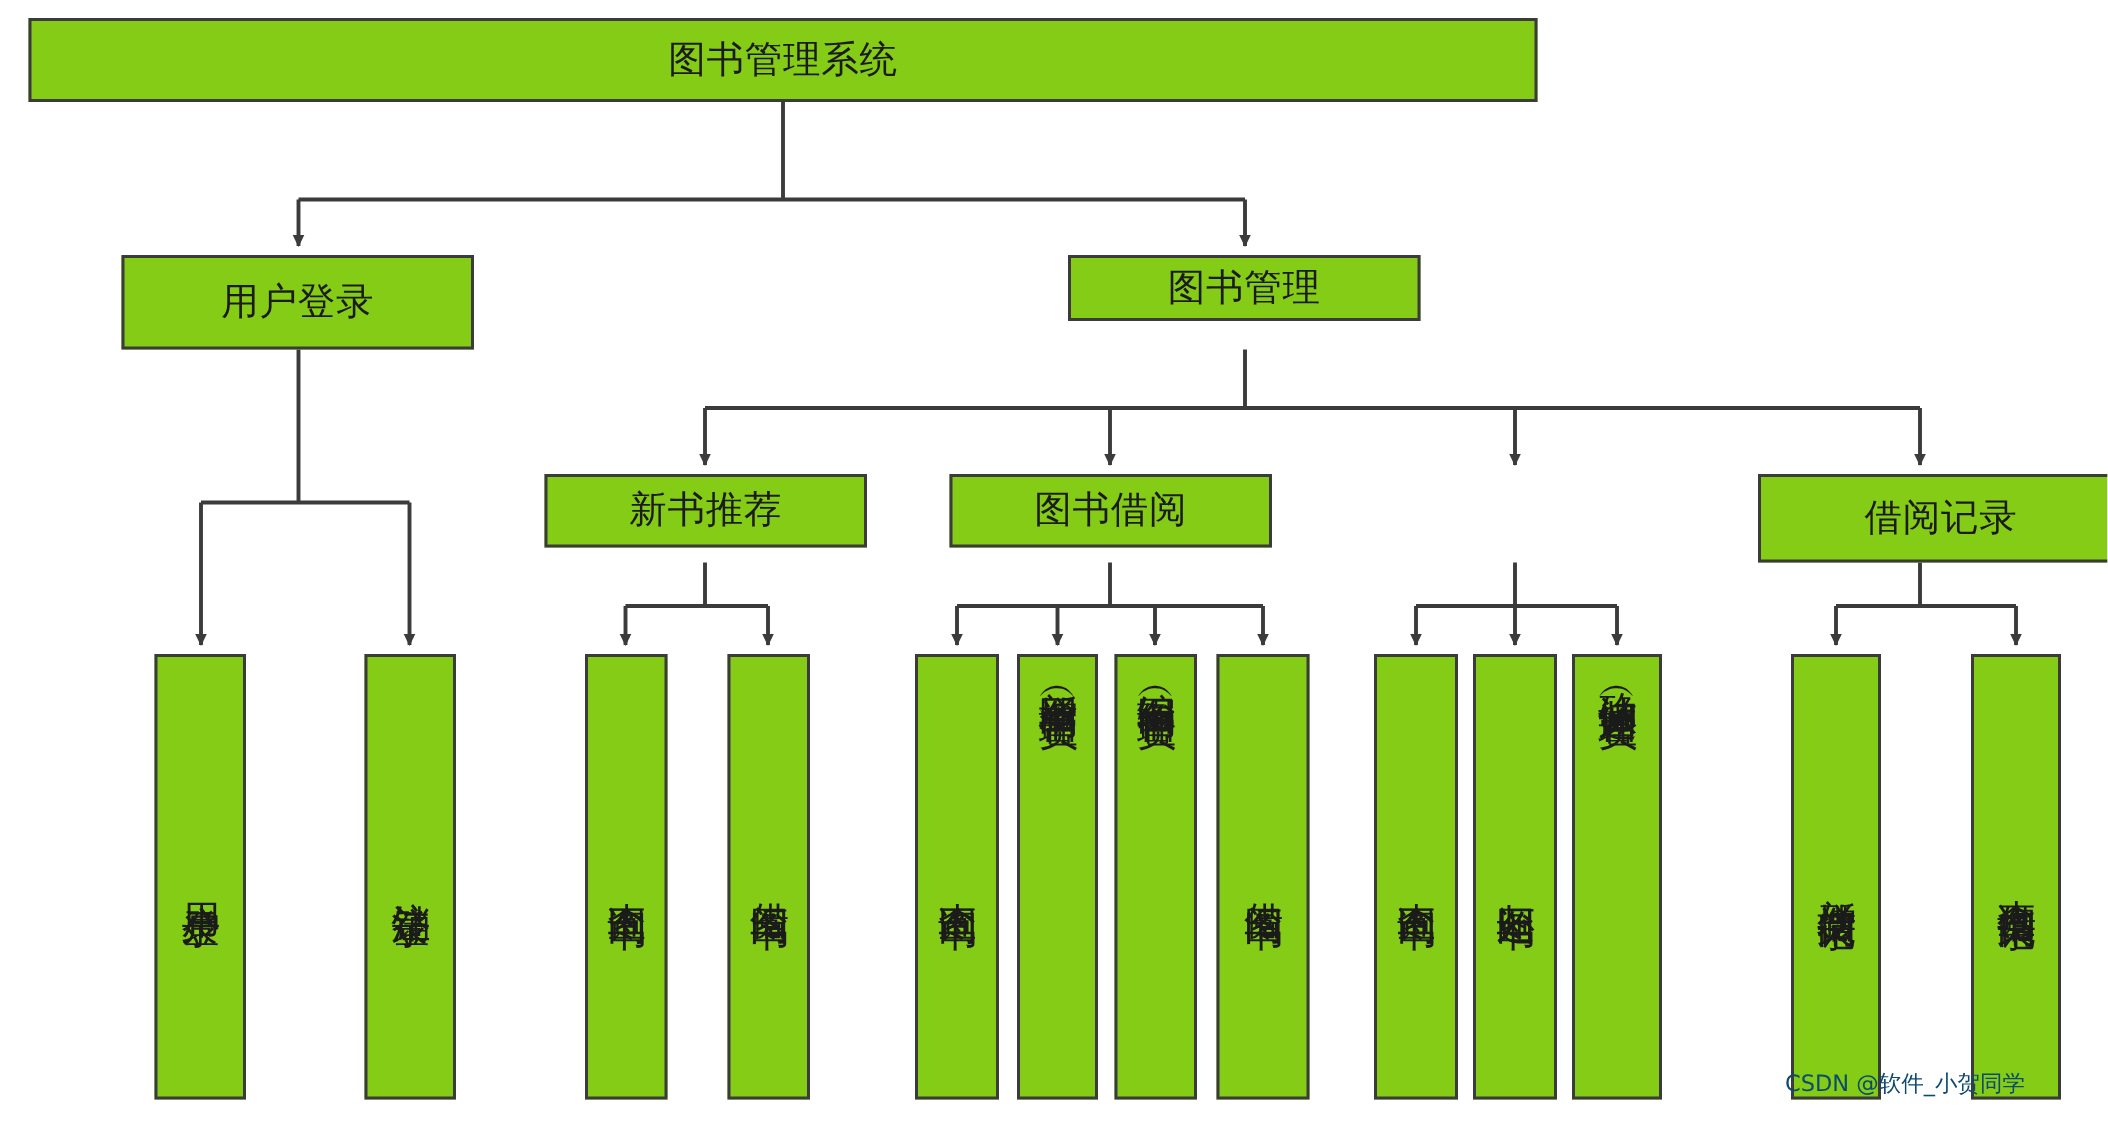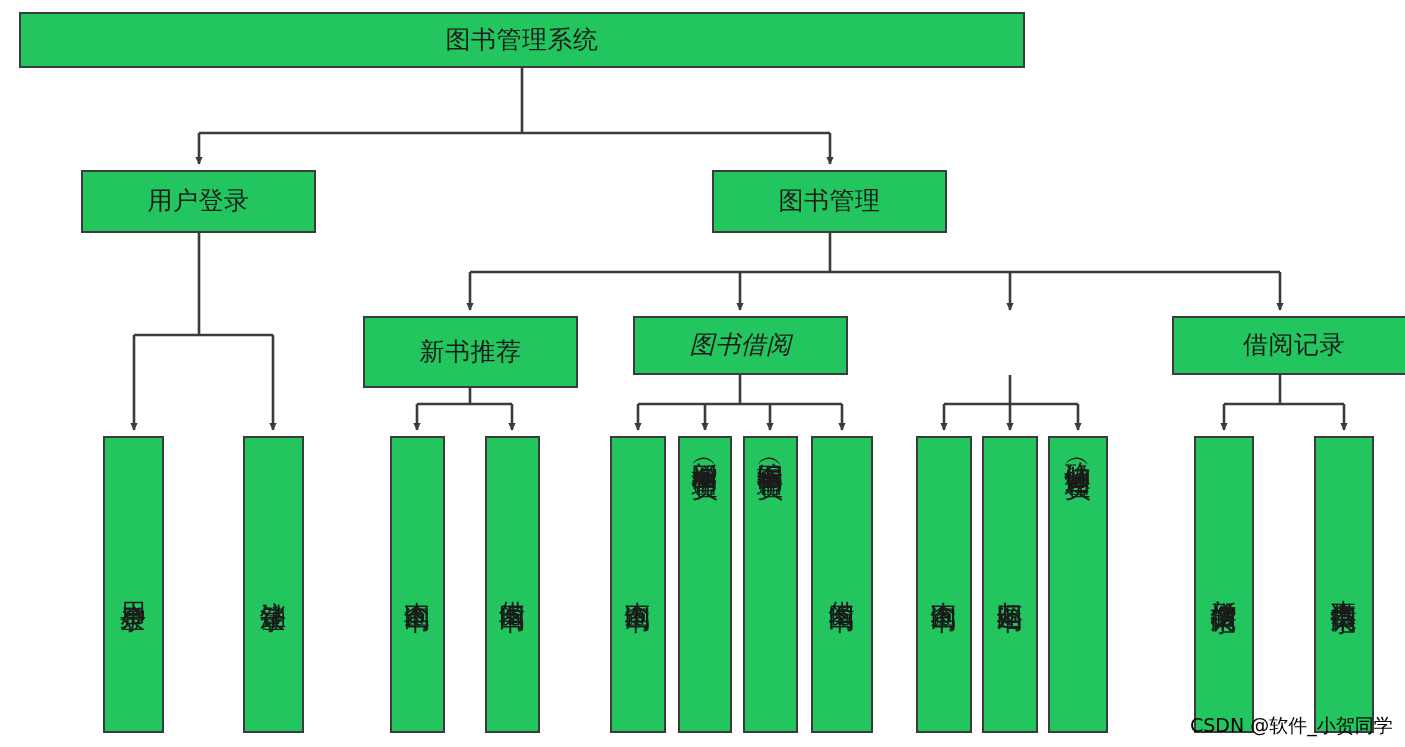--- a/index.html
+++ b/index.html
@@ -21,21 +21,21 @@
   #edge-layer {
     position: absolute;
     left: 0;
     top: 0;
     width: 1405px;
     height: 747px;
   }
   .node {
     position: absolute;
     box-sizing: border-box;
-    background: #22c55e;
+    background: #84cc16;
     border: 2.6px solid #3b3b3b;
     display: flex;
     align-items: center;
     justify-content: center;
     color: #1b1b1b;
     z-index: 5;
   }
   .node .node-label {
     display: block;
     text-align: center;
@@ -65,22 +65,22 @@
   }
   
   .node.v.center {
     align-items: center;
     padding-top: 0;
   }
   #watermark {
     position: absolute;
     left: 1190px;
     top: 713px;
-    font-size: 19px;
-    color: #000000;
+    font-size: 15px;
+    color: #0c4a6e;
     white-space: nowrap;
     z-index: 9;
     font-family: "DejaVu Sans", "Liberation Sans", sans-serif;
   }
 </style>
 </head>
 <body>
 
 <div id="diagram-root">
 
@@ -138,28 +138,28 @@
     </g>
   </svg>
 
   <div class="node root h" style="left:19px; top:12px; width:1006px; height:56px;">
     <span class="node-label">图书管理系统</span>
   </div>
 
   <div class="node h" style="left:81px; top:170px; width:235px; height:63px;">
     <span class="node-label">用户登录</span>
   </div>
-  <div class="node h" style="left:712px; top:170px; width:235px; height:63px;">
+  <div class="node h" style="left:712px; top:170px; width:235px; height:44px;">
     <span class="node-label">图书管理</span>
   </div>
 
-  <div class="node h" style="left:363px; top:316px; width:215px; height:72px;">
+  <div class="node h" style="left:363px; top:316px; width:215px; height:49px;">
     <span class="node-label">新书推荐</span>
   </div>
-  <div class="node h" style="left:633px; top:316px; width:215px; height:59px;font-style:italic;">
+  <div class="node h" style="left:633px; top:316px; width:215px; height:49px;">
     <span class="node-label">图书借阅</span>
   </div>
   <div class="node h" style="left:1172px; top:316px; width:244px; height:59px;">
     <span class="node-label">借阅记录</span>
   </div>
 
   <div class="node v center" style="left:103px; top:436px; width:61px; height:297px;">
     <span class="node-label">用户登录</span>
   </div>
   <div class="node v center" style="left:243px; top:436px; width:61px; height:297px;">

